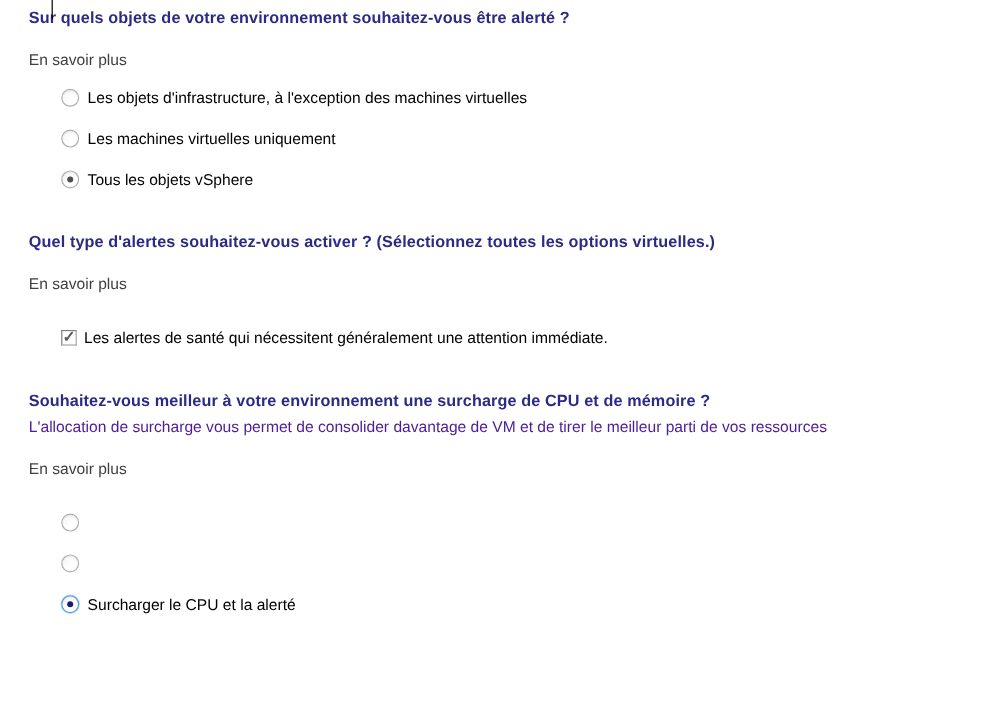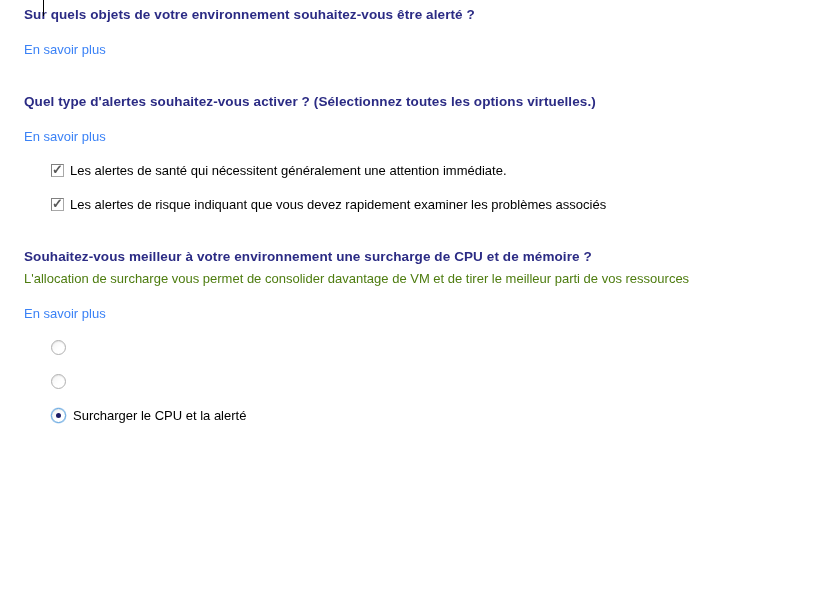--- a/index.html
+++ b/index.html
@@ -19,37 +19,37 @@
     letter-spacing: 0.1px;
   }
   .section-2 { margin-top: 35px; }
   .section-3 { margin-top: 35px; }
 
   .learn-more {
     display: block;
     margin-top: 19px;
     font-size: 13px;
     line-height: 16px;
-    color: #3b82f6;
+    color: #404040;
     text-decoration: none;
     cursor: pointer;
     width: -moz-fit-content;
     width: fit-content;
     text-align: center;
   }
 
   .description {
     margin-top: 6px;
     font-size: 13px;
     line-height: 16px;
-    color: #4d7c0f;
+    color: #4c1d95;
   }
 
   .options { margin-top: 15px; }
-  .options.tight { margin-top: 17px; }
+  .options.tight { margin-top: 28px; }
 
   .option {
     display: flex;
     align-items: center;
     height: 17px;
     margin: 0 0 17px 27px;
     cursor: default;
   }
 
   .option-label {
@@ -116,33 +116,43 @@
   }
 </style>
 </head>
 <body>
 
 <div class="page">
 
   <section class="section-1">
     <h2 class="question-title">Sur quels objets de votre environnement souhaitez-vous être alerté ?</h2>
     <a class="learn-more">En savoir plus</a>
+    <div class="options">
+      <div class="option">
+        <span class="radio"></span>
+        <span class="option-label">Les objets d'infrastructure, à l'exception des machines virtuelles</span>
+      </div>
+      <div class="option">
+        <span class="radio"></span>
+        <span class="option-label">Les machines virtuelles uniquement</span>
+      </div>
+      <div class="option">
+        <span class="radio selected"></span>
+        <span class="option-label">Tous les objets vSphere</span>
+      </div>
+    </div>
   </section>
 
   <section class="section-2">
     <h2 class="question-title">Quel type d'alertes souhaitez-vous activer ? (Sélectionnez toutes les options virtuelles.)</h2>
     <a class="learn-more">En savoir plus</a>
     <div class="options tight">
       <div class="option">
         <span class="checkbox checked"></span>
         <span class="option-label">Les alertes de santé qui nécessitent généralement une attention immédiate.</span>
-      </div>
-      <div class="option">
-        <span class="checkbox checked"></span>
-        <span class="option-label">Les alertes de risque indiquant que vous devez rapidement examiner les problèmes associés</span>
       </div>
     </div>
   </section>
 
   <section class="section-3">
     <h2 class="question-title">Souhaitez-vous meilleur à votre environnement une surcharge de CPU et de mémoire ?</h2>
     <p class="description">L'allocation de surcharge vous permet de consolider davantage de VM et de tirer le meilleur parti de vos ressources</p>
     <a class="learn-more">En savoir plus</a>
     <div class="options tight">
       <div class="option">

